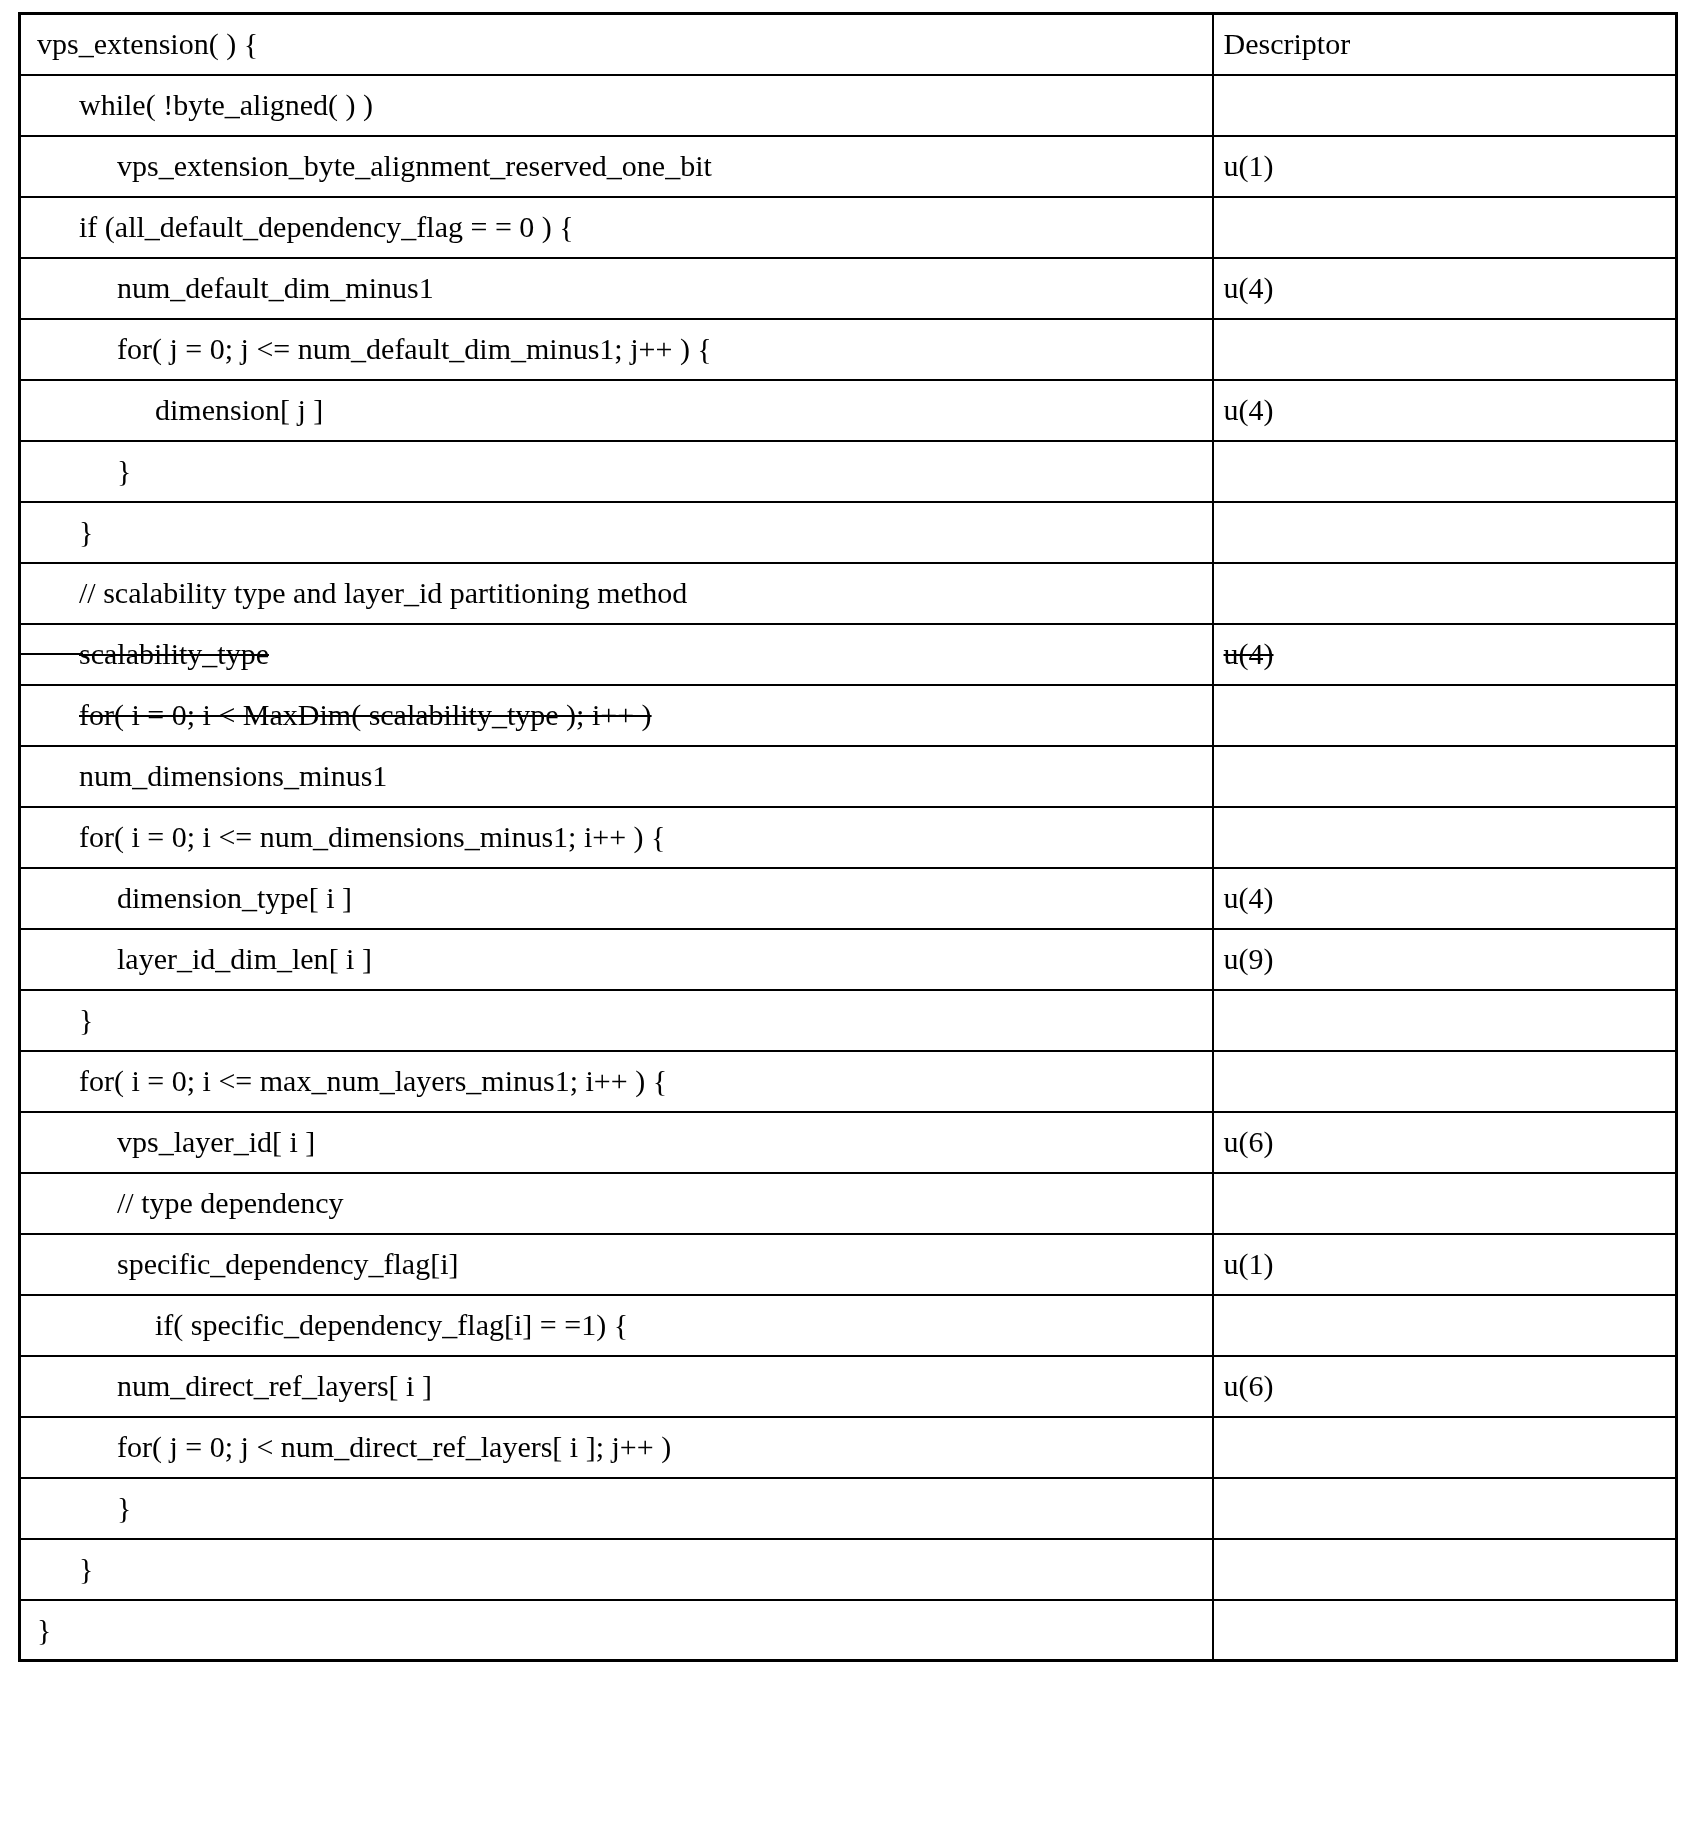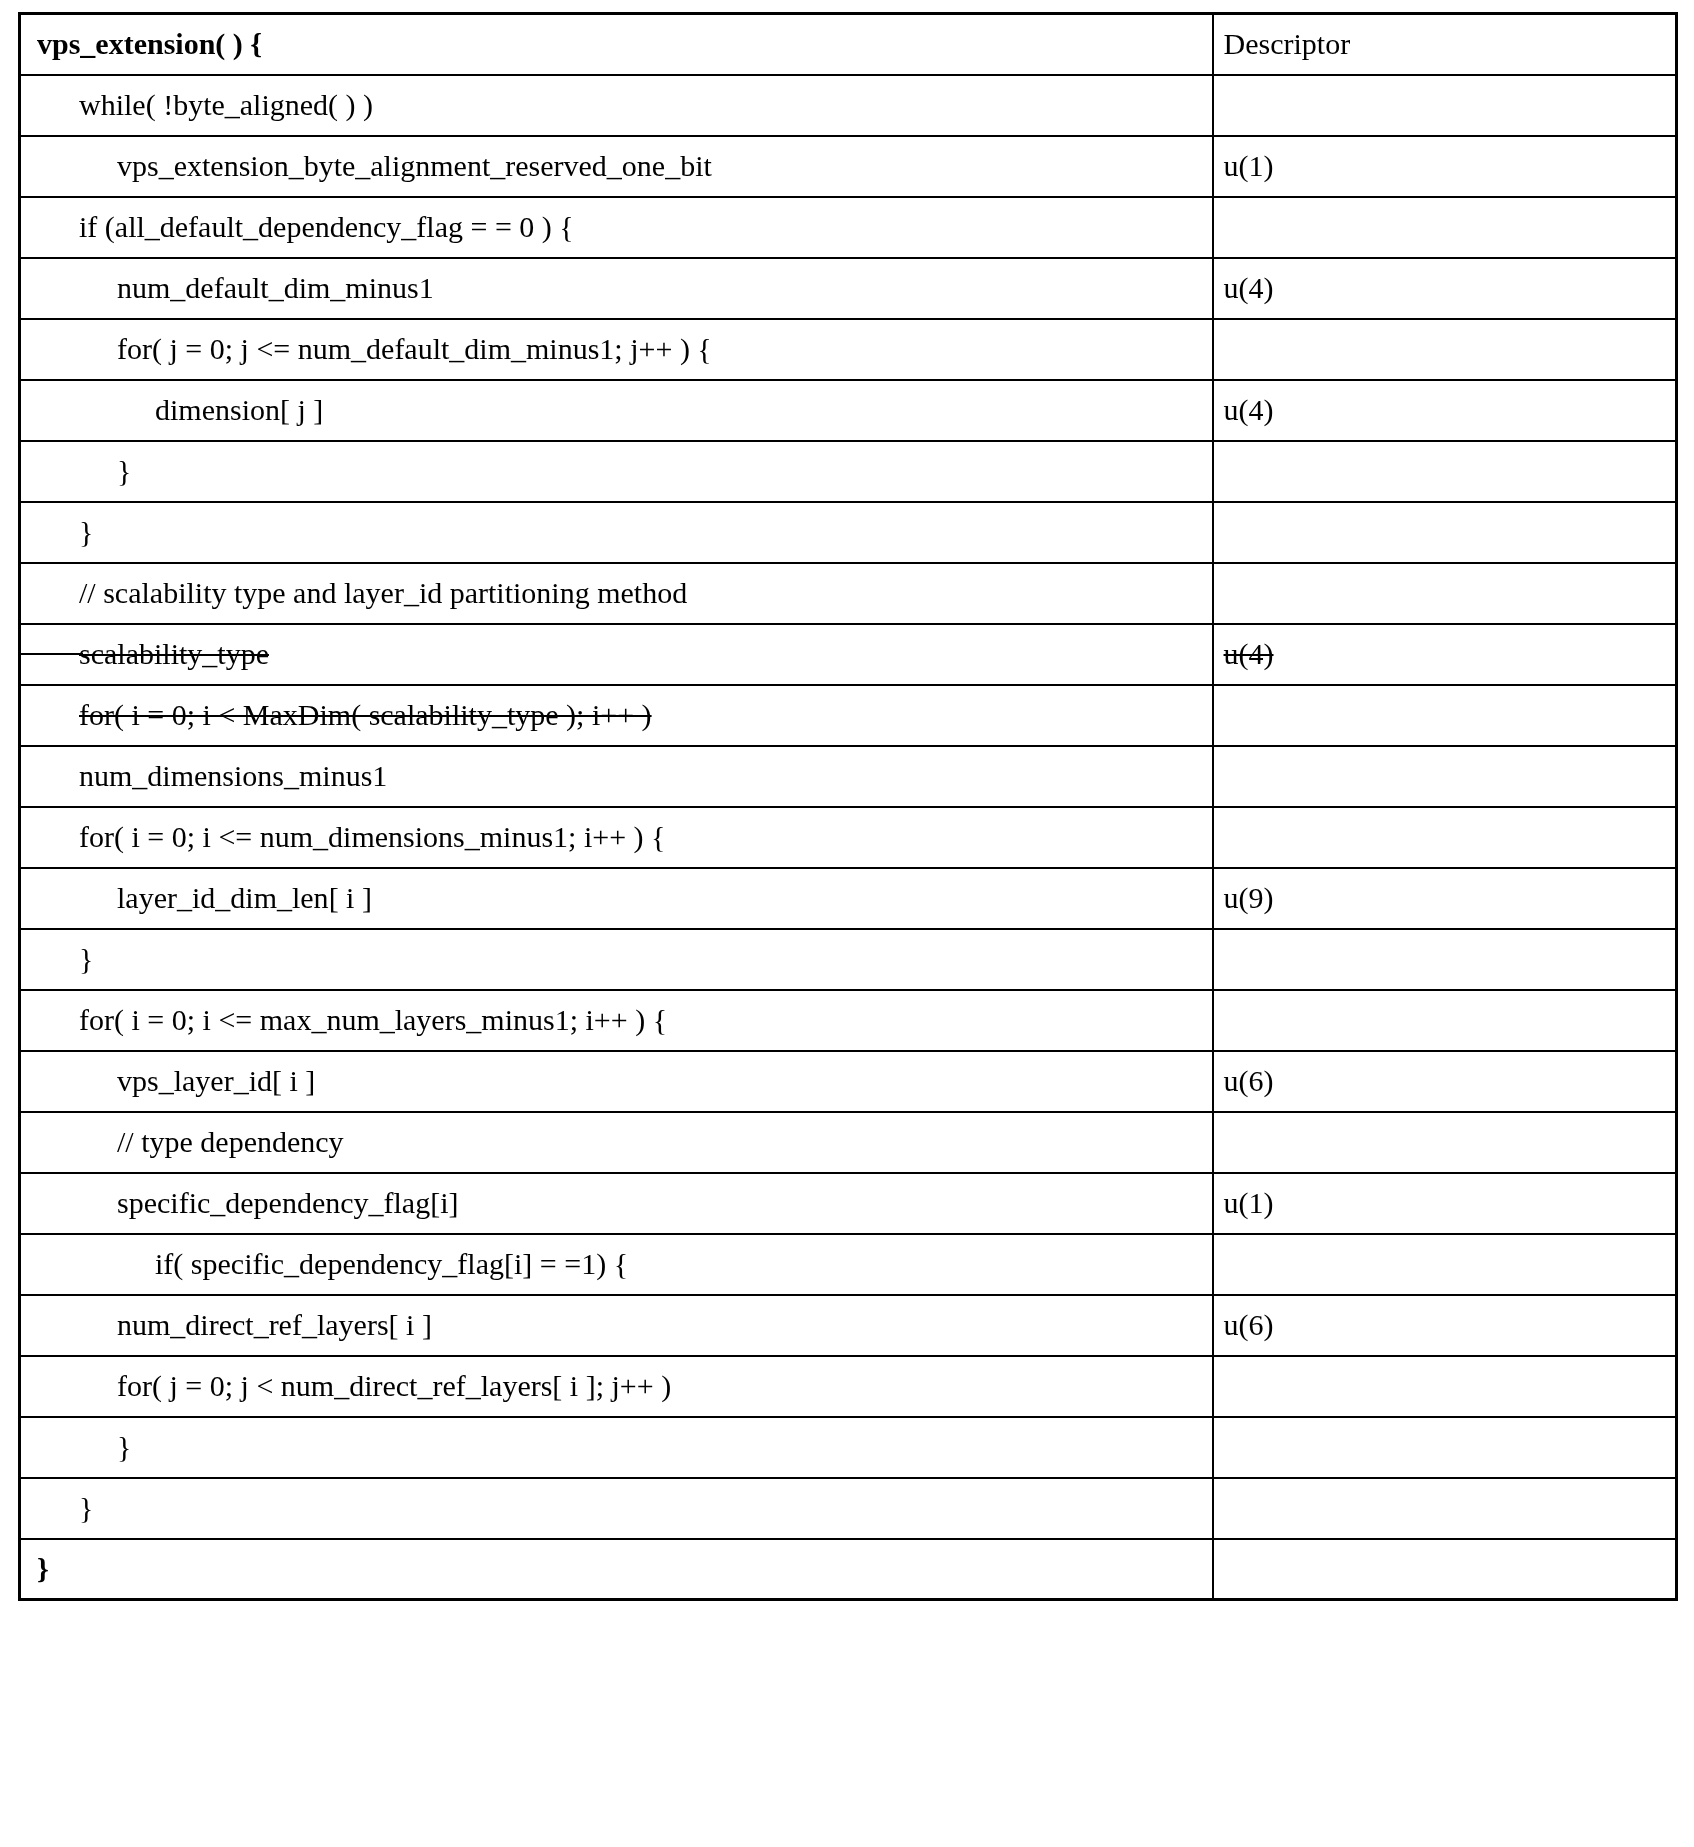--- a/index.html
+++ b/index.html
@@ -31,21 +31,21 @@
     line-height: 1.15;
     vertical-align: middle;
     overflow: hidden;
     white-space: nowrap;
   }
   .c-syntax { position: relative; padding-left: 16px; }
   .c-desc   { padding-left: 10px; width: 28%; margin-left: 34px; }
   col.syntax-col { width: 72%; }
   col.desc-col   { width: 28%; }
 
-  .ind0 { padding-left: 16px; font-weight: bold; }
+  .ind0 { padding-left: 16px; }
   .ind1 { padding-left: 58px; }
   .ind2 { padding-left: 96px; }
   .ind3 { padding-left: 134px; }
   .ind4 { padding-left: 174px; }
 
   .b { font-weight: normal; }
 
   .strike {
     text-decoration: line-through;
     text-decoration-thickness: 2px;
@@ -123,20 +123,24 @@
         </tr>
         <tr>
           <td class="c-syntax ind1"><span class="b">num_dimensions_minus1</span></td>
           <td class="c-desc"></td>
         </tr>
         <tr>
           <td class="c-syntax ind1"><span>for( i = 0; i &lt;= num_dimensions_minus1; i++ ) {</span></td>
           <td class="c-desc"></td>
         </tr>
         <tr>
+          <td class="c-syntax ind2"><span class="b">dimension_type</span><span>[ i ]</span></td>
+          <td class="c-desc">u(4)</td>
+        </tr>
+        <tr>
           <td class="c-syntax ind2"><span class="b">layer_id_dim_len</span><span>[ i ]</span></td>
           <td class="c-desc">u(9)</td>
         </tr>
         <tr>
           <td class="c-syntax ind1"><span class="b">}</span></td>
           <td class="c-desc"></td>
         </tr>
         <tr>
           <td class="c-syntax ind1"><span>for( i = 0; i &lt;= max_num_layers_minus1; i++ ) {</span></td>
           <td class="c-desc"></td>

